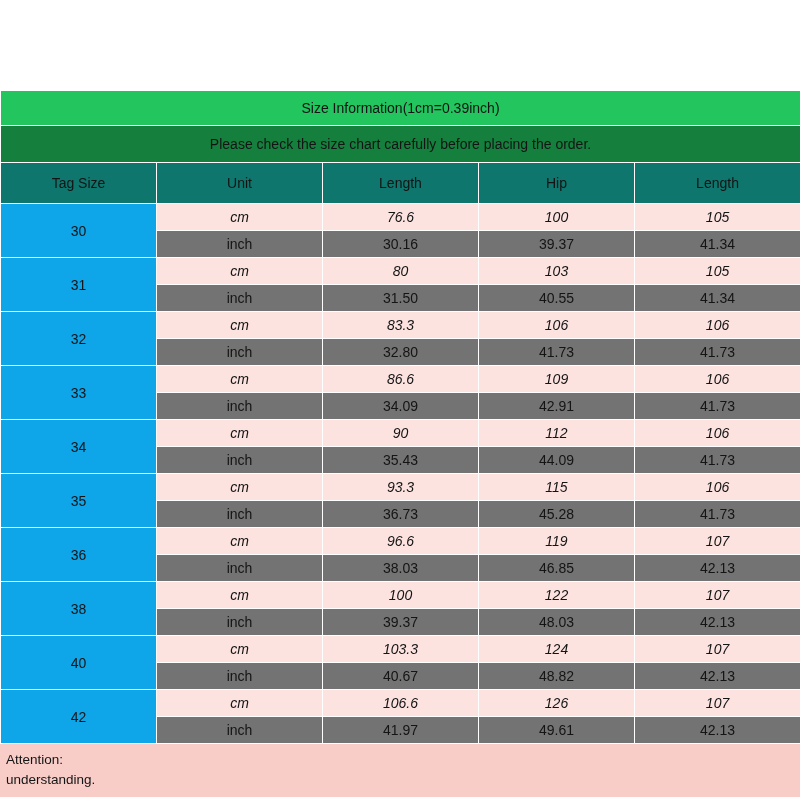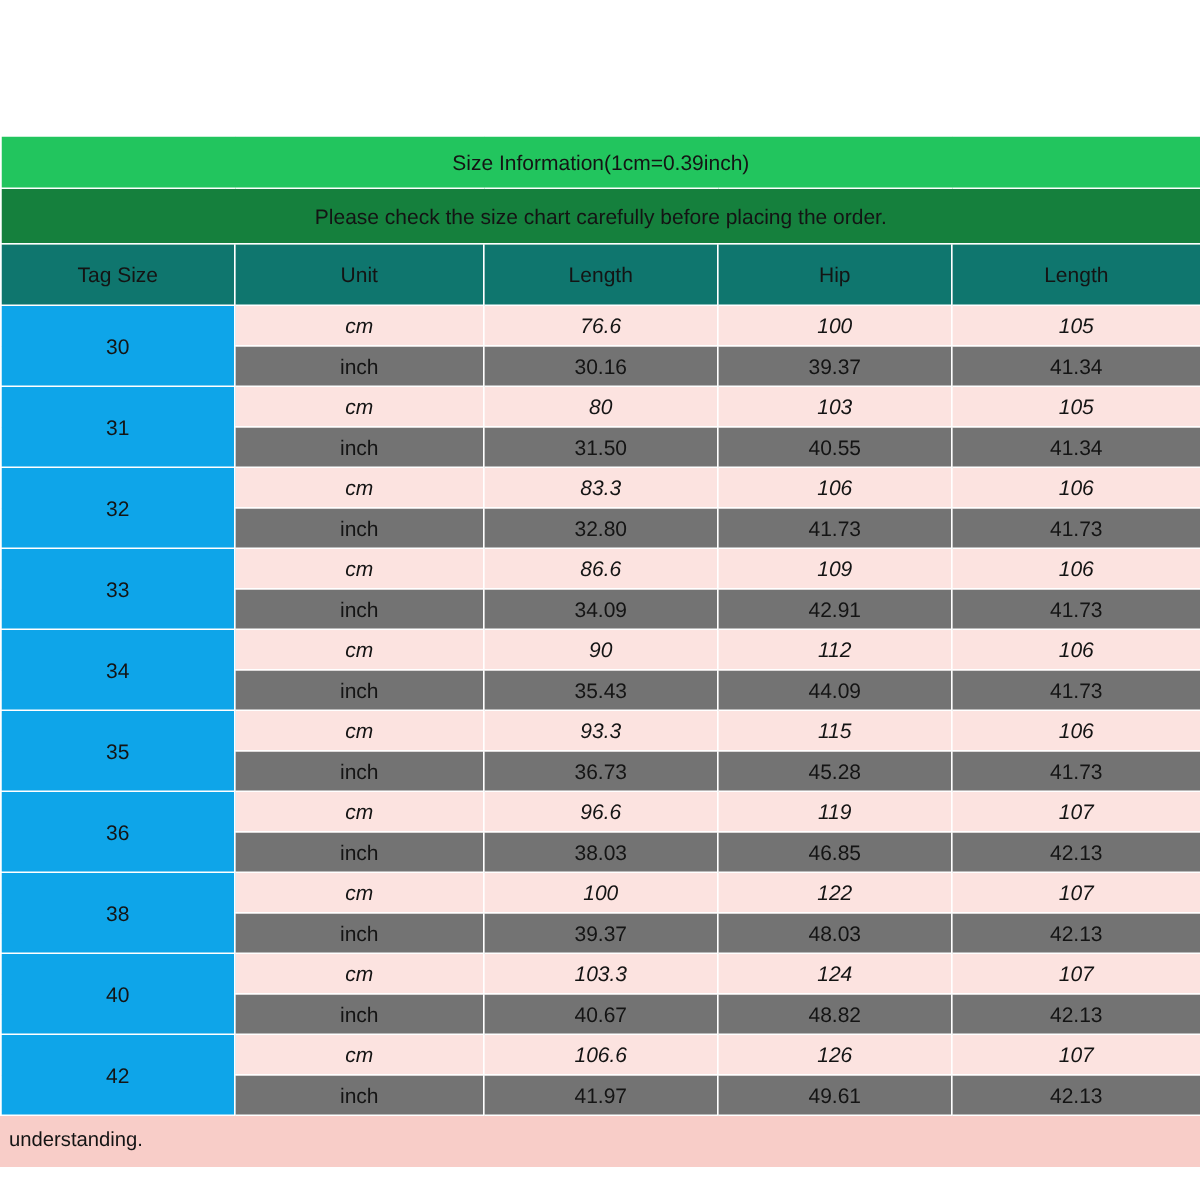--- a/index.html
+++ b/index.html
@@ -230,17 +230,18 @@
         <tr class="data-row">
           <td class="band-dark">inch</td>
           <td class="band-dark">41.97</td>
           <td class="band-dark">49.61</td>
           <td class="band-dark">42.13</td>
         </tr>
       </tbody>
   </table>
 
   <div class="attention">
+    <div>Attention:</div>
     <div>understanding.</div>
 
   </div>
 
 </div>
 
 </body></html>

